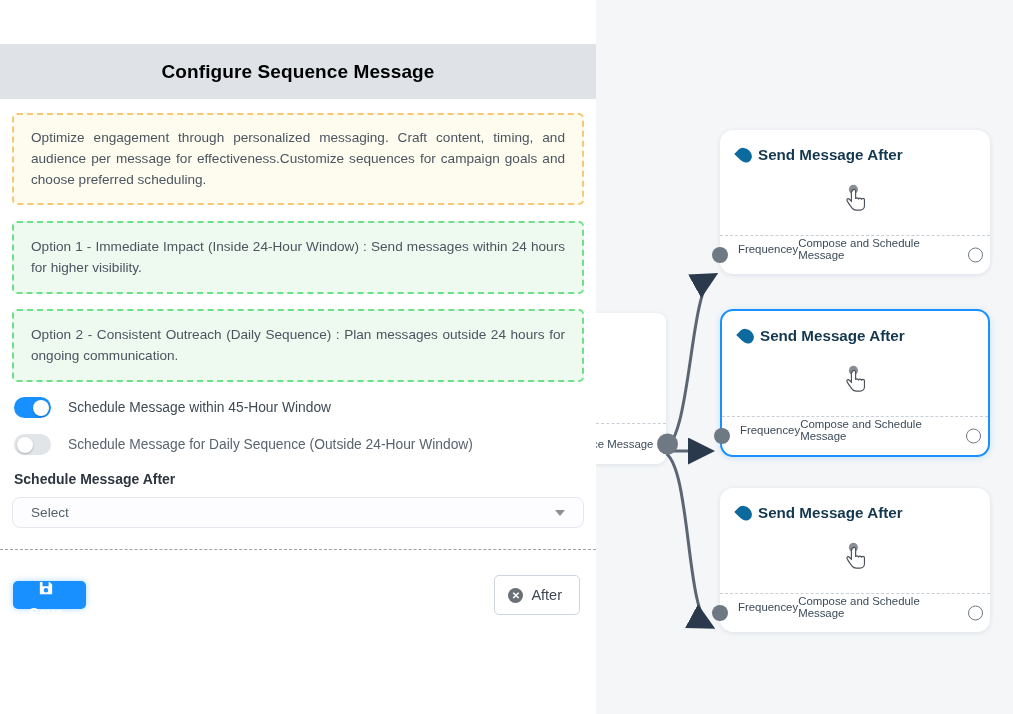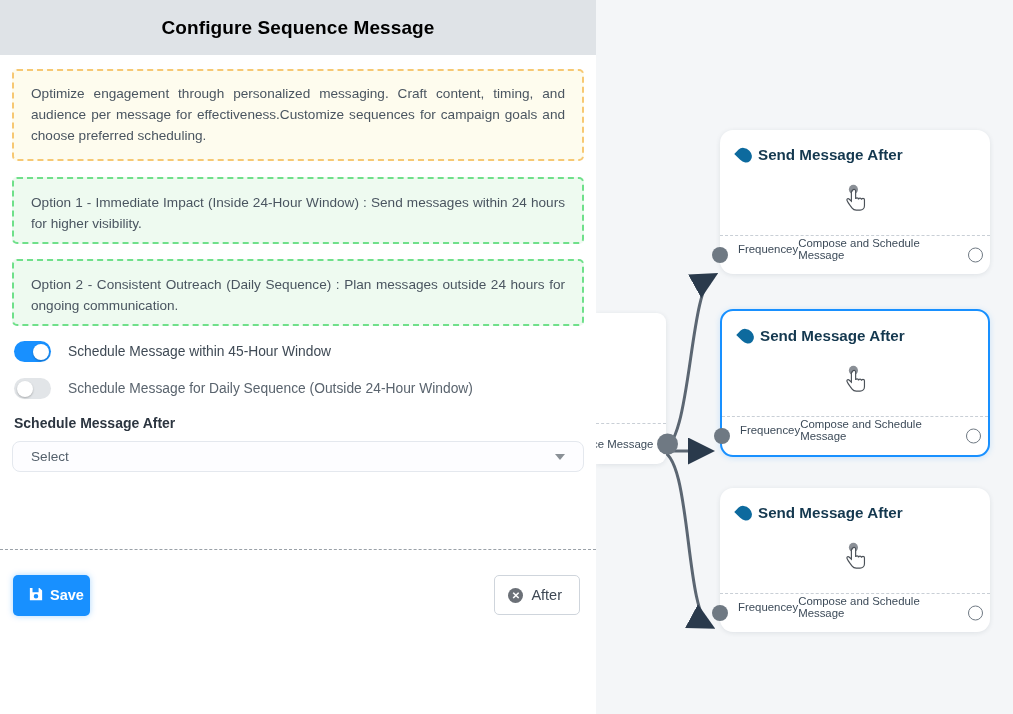--- a/index.html
+++ b/index.html
@@ -15,21 +15,21 @@
   
   .panel {
     position: absolute; left: 0; top: 0;
     width: 596px; height: 714px;
     background: #ffffff;
     overflow: hidden;
   }
   .panel-header {
     height: 55px;
     background: #dfe3e7;
-    display: flex; align-items: center; justify-content: center;
+    display: flex; align-items: center; justify-content: center; margin-top: 44px;
   }
   .panel-title {
     font-size: 19px;
     font-weight: bold;
     color: #000000;
     letter-spacing: .1px;
   }
   .panel-body { padding: 14px 12px 0 12px; }
 
   .note {
@@ -39,21 +39,21 @@
     padding: 12px 17px 13px 17px;
     font-size: 13.6px;
     line-height: 21px;
     color: #4a5560;
     text-align: justify;
     margin-bottom: 16px;
   }
   .note.green {
     border-color: #6fe08a;
     background: #eefaf0;
-    padding: 13px 17px 8px 17px;
+    padding: 13px 17px 14px 17px;
     margin-bottom: 15px;
   }
 
   .toggles { margin-top: 3px; padding-left: 2px; }
   .toggle-row {
     display: flex; align-items: center;
     margin-bottom: 16px;
   }
   .switch {
     width: 37px; height: 21px;
@@ -113,27 +113,28 @@
     width: 596px; height: 90px;
     display: flex; align-items: center;
     padding: 0 16px 0 13px;
   }
   .btn-save {
     display: flex; align-items: center; gap: 7px;
     background: #1890ff;
     color: #ffffff;
     border: none;
     border-radius: 5px;
-    height: 41px;
-    padding: 0 6px 0 16px;
+    height: 28px;
+    padding: 0 23px 0 16px;
     font-size: 14.5px;
     font-weight: bold;
     font-family: "Liberation Sans", sans-serif;
     box-shadow: 0 0 6px rgba(24,144,255,.35);
     cursor: pointer;
+    flex-direction: column;
   }
   .btn-close {
     margin-left: auto;
     display: flex; align-items: center; gap: 8px;
     background: #ffffff;
     color: #3e4854;
     border: 1px solid #cfd5dc;
     border-radius: 5px;
     height: 40px;
     padding: 0 17px 0 13px;

